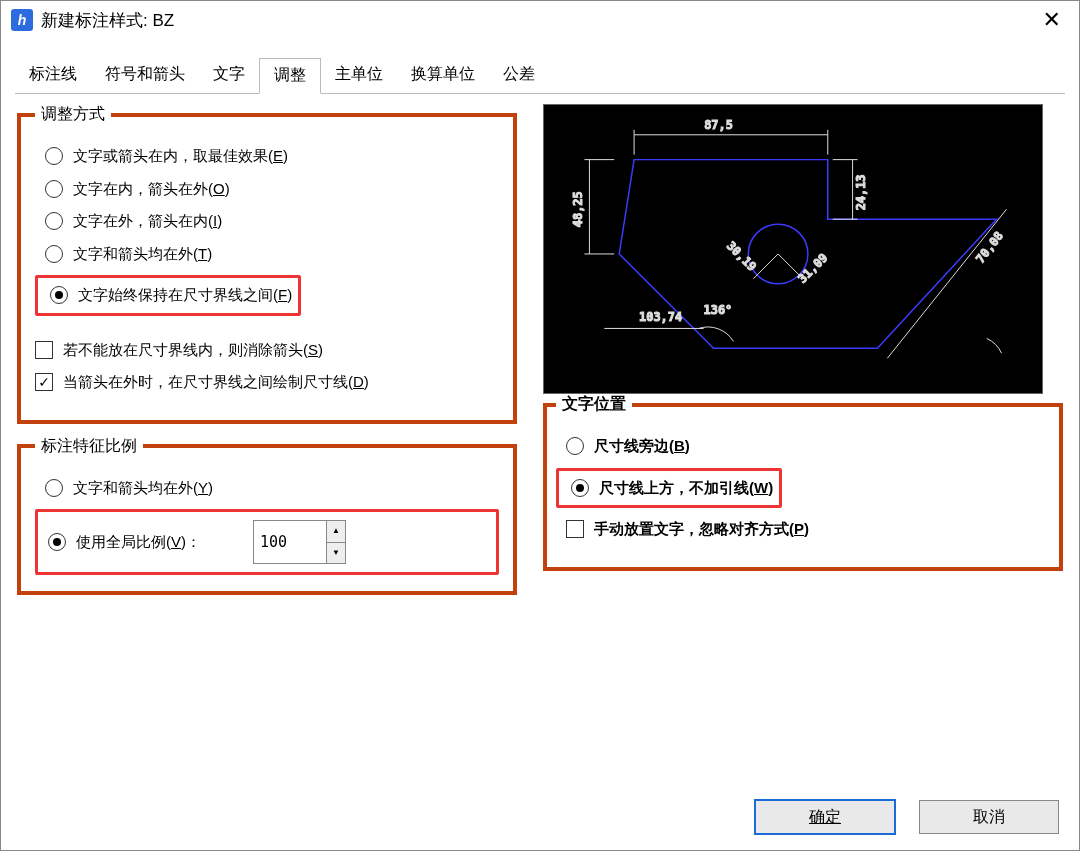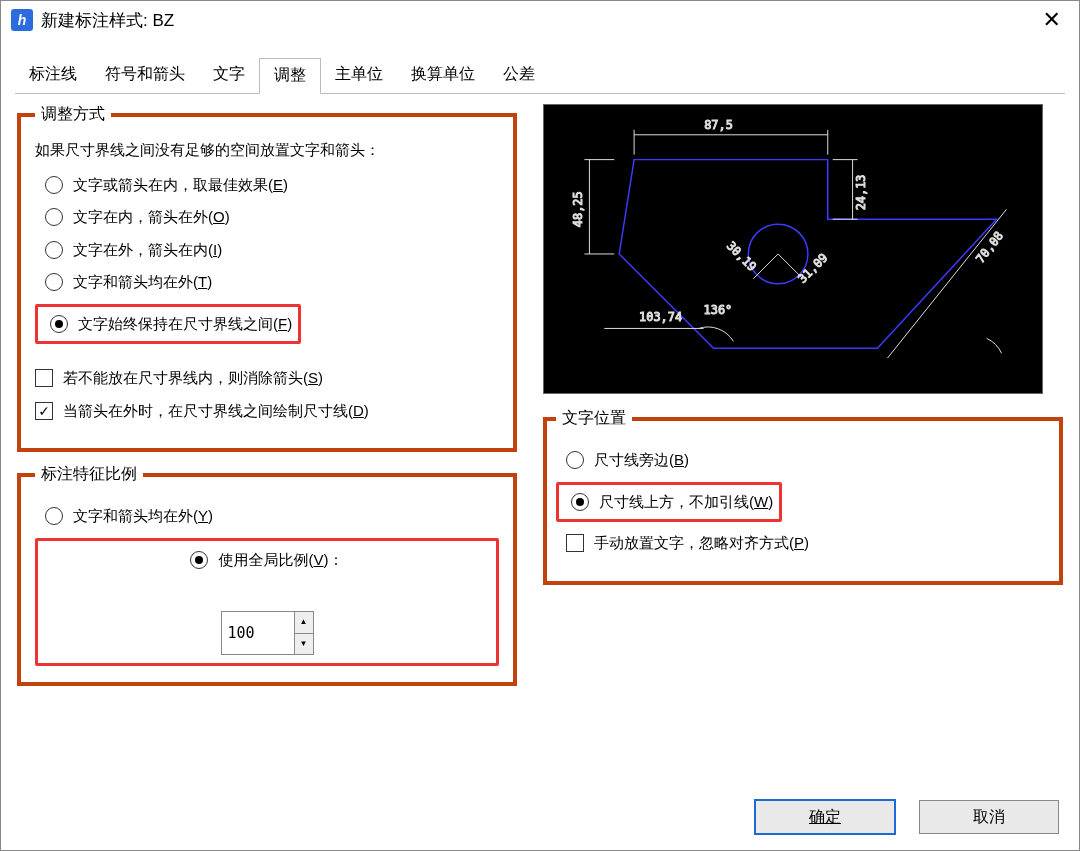--- a/index.html
+++ b/index.html
@@ -10,21 +10,21 @@
   .titlebar-title { flex: 1; font-size: 17px; }
   .close-btn { font-size: 22px; padding: 0 8px; cursor: pointer; font-family: Arial; }
   .content { padding: 18px 10px 10px 10px; position: relative; height: calc(100% - 38px); }
   .tabs { display: flex; border-bottom: 1px solid #bbb; margin: 0 4px; }
   .tab { padding: 6px 14px 7px 14px; cursor: pointer; font-size: 16px; position: relative; top: 1px; }
   .tab.active { border: 1px solid #bbb; border-bottom: 1px solid #fff; background: #fff; }
   .body { position: relative; padding: 10px 6px; }
   fieldset { border: 4px solid #c2410c; margin: 0 0 12px 0; padding: 10px 14px 16px 14px; }
   legend { padding: 0 6px; font-size: 16px; }
   .left-col { width: 500px; float: left; }
-  .right-col { width: 520px; float: right; }
+  .right-col { width: 520px; float: right; font-weight: bold; }
   .clear { clear: both; }
   .intro { margin: 4px 0 12px 0; line-height: 1.5; }
   .opt-row { display: flex; align-items: center; margin: 10px 0 10px 10px; line-height: 1.5;}
   .radio, .check { width: 18px; height: 18px; border: 1px solid #333; border-radius: 50%; display: inline-flex; align-items: center; justify-content: center; margin-right: 10px; flex-shrink: 0; background:#fff;}
   .check { border-radius: 0; }
   .radio .dot { width: 8px; height: 8px; background: #000; border-radius: 50%; display: none; }
   .radio.on .dot { display: block; }
   .check .tick { display: none; font-size: 14px; line-height: 1; }
   .check.on .tick { display: block; }
   .hl-red { border: 3px solid #e33; padding: 4px 6px; border-radius: 2px; }
@@ -34,21 +34,21 @@
   .spinner input { border: none; width: 72px; padding: 2px 6px; font-size: 15px; outline:none; font-family: monospace;}
   .spin-btns { display: flex; flex-direction: column; border-left: 1px solid #888; }
   .spin-btns div { width: 18px; flex:1; font-size: 8px; display:flex; align-items:center; justify-content:center; background:#eee; cursor:pointer; line-height:1;}
   .spin-btns div:first-child { border-bottom:1px solid #888;}
   .preview { width: 500px; height: 290px; background: #000; position: relative; border:1px solid #666;}
   .preview svg { width:100%; height:100%; }
   .btn-row { position: absolute; bottom: 16px; right: 20px; display: flex; gap: 24px; }
   .btn { width: 140px; height: 34px; border: 1px solid #888; background: #e9e9e9; display:flex; align-items:center; justify-content:center; cursor:pointer; font-size:16px;}
   .btn.primary { outline: 2px solid #1a6bd8; outline-offset: -1px; text-decoration: underline; }
   .group-scale .opt-row { margin-left: 0; }
-  .scale-row { display:flex; align-items:center; gap: 40px; flex-direction: column; }
+  .scale-row { display:flex; align-items:center; gap: 52px; }
 </style>
 </head>
 <body>
 
 <div class="window">
   <div class="titlebar">
     <div class="app-icon">h</div>
     <div class="titlebar-title">新建标注样式: BZ</div>
     <div class="close-btn">✕</div>
   </div>
@@ -62,21 +62,20 @@
       <div class="tab">主单位</div>
       <div class="tab">换算单位</div>
       <div class="tab">公差</div>
     </div>
 
     <div class="body">
       <div class="left-col">
 
         <fieldset>
           <legend>调整方式</legend>
-          <div class="intro">如果尺寸界线之间没有足够的空间放置文字和箭头：</div>
 
           <div class="opt-row">
             <span class="radio"></span>
             <span><span>文字或箭头在内，取最佳效果(</span><span class="u">E</span><span>)</span></span>
           </div>
           <div class="opt-row">
             <span class="radio"></span>
             <span><span>文字在内，箭头在外(</span><span class="u">O</span><span>)</span></span>
           </div>
           <div class="opt-row">
@@ -171,21 +170,21 @@
 
               <line x1="235" y1="150" x2="210" y2="175"></line>
               <text x="208" y="168" text-anchor="end" transform="rotate(45 208 168)">30,19</text>
               <line x1="235" y1="150" x2="260" y2="175"></line>
               <text x="260" y="180" transform="rotate(-45 260 180)">31,09</text>
               <path d="M445 235 A30 30 0 0 1 460 250" fill="none"></path>
             </g>
           </svg>
         </div>
 
-        <fieldset style="margin-top:14px;padding-left:9px;">
+        <fieldset style="padding-left:9px;">
           <legend>文字位置</legend>
 
           <div class="opt-row">
             <span class="radio"></span>
             <span><span>尺寸线旁边(</span><span class="u">B</span><span>)</span></span>
           </div>
 
           <div class="hl-red hl-wrap">
             <div class="opt-row" style="margin:2px 0 2px 6px;">
               <span class="radio on">

